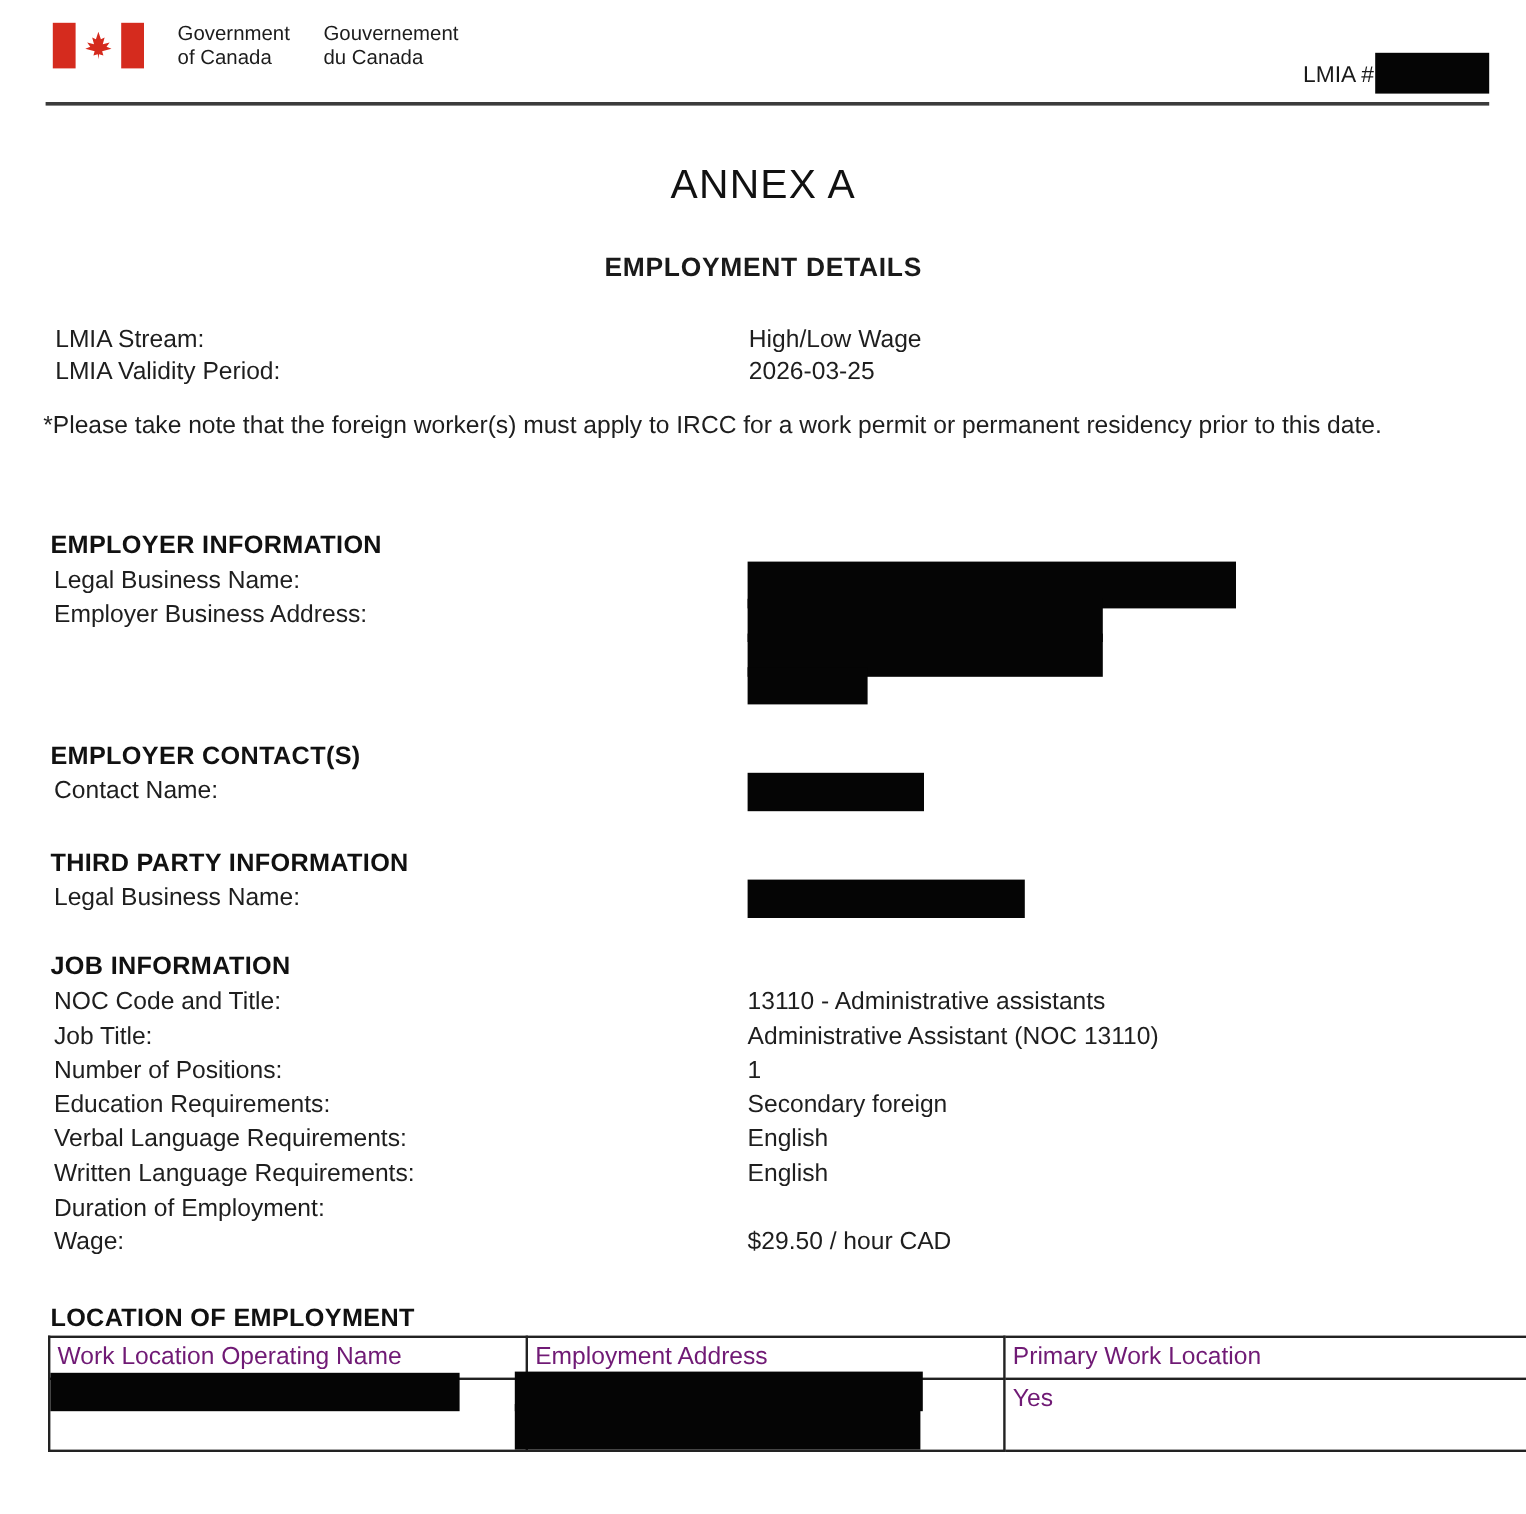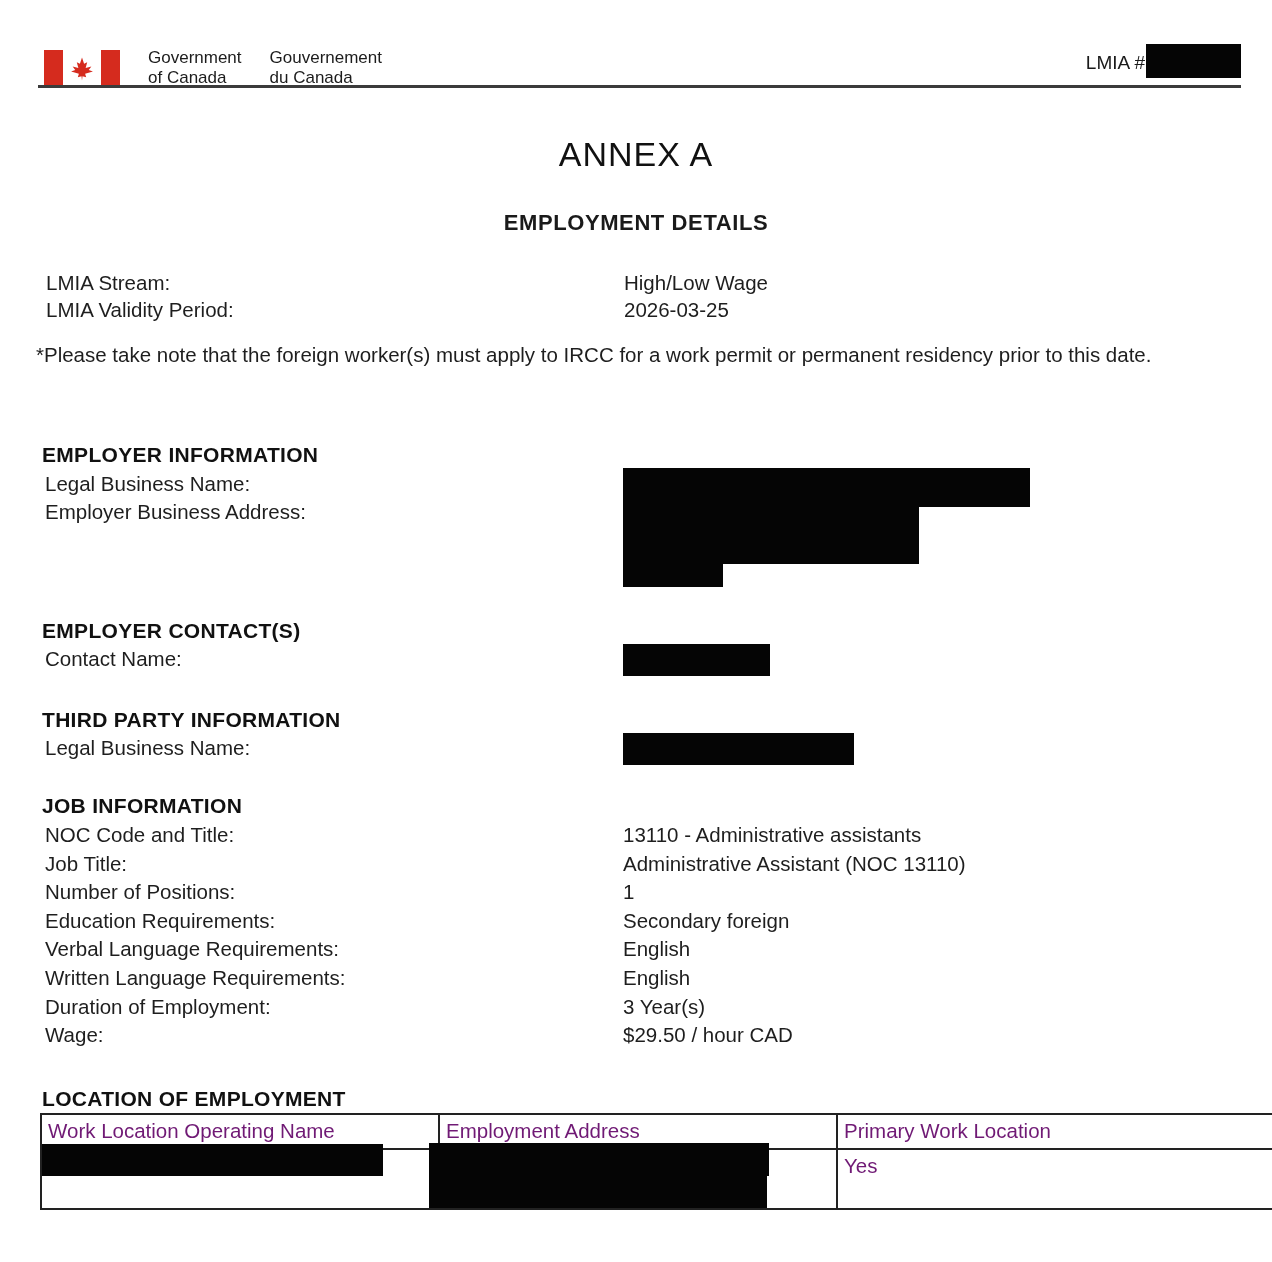--- a/index.html
+++ b/index.html
@@ -24,23 +24,23 @@
   
   #header {
     position: absolute;
     left: 0; top: 0;
     width: 1272px;
     height: 92px;
   }
   #wordmark {
     position: absolute;
     left: 44px;
-    top: 48px;
+    top: 18px;
     display: flex;
-    align-items: flex-end;
+    align-items: center;
   }
   .flag {
     position: relative;
     width: 76px;
     height: 38px;
     flex: 0 0 auto;
     background: #ffffff;
   }
   .flag .band {
     position: absolute;
@@ -371,21 +371,20 @@
       <div class="job-row">
         <span class="job-label">Verbal Language Requirements:</span>
         <span class="job-value">English</span>
       </div>
       <div class="job-row">
         <span class="job-label">Written Language Requirements:</span>
         <span class="job-value">English</span>
       </div>
       <div class="job-row">
         <span class="job-label">Duration of Employment:</span>
-        <span class="job-value">3 Year(s)</span>
       </div>
       <div class="job-row">
         <span class="job-label">Wage:</span>
         <span class="job-value">$29.50 / hour CAD</span>
       </div>
     </div>
 
   <div class="section-heading" id="location-heading">LOCATION OF EMPLOYMENT</div>
 
   <table id="location-table">

